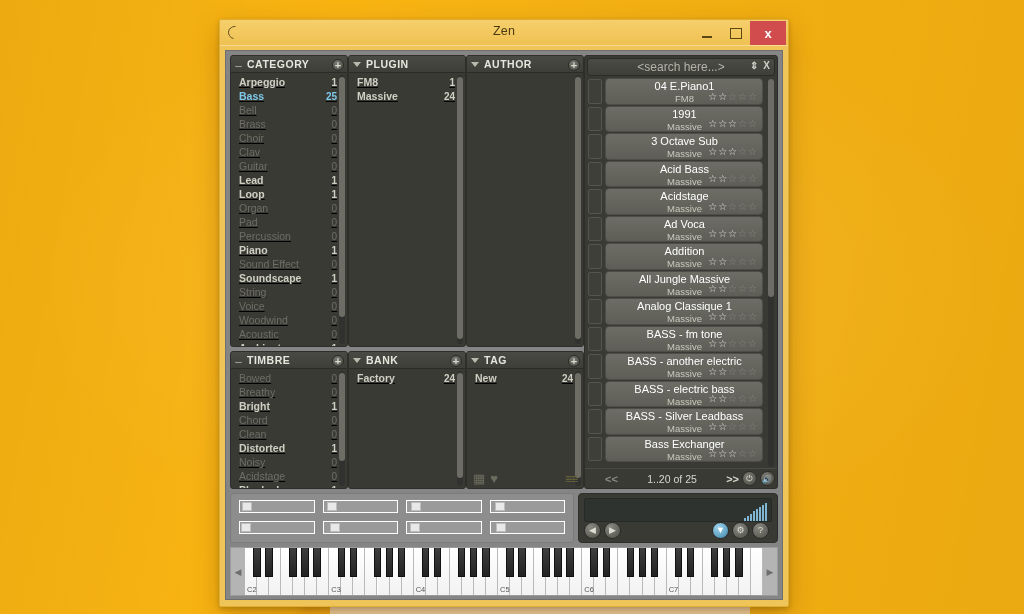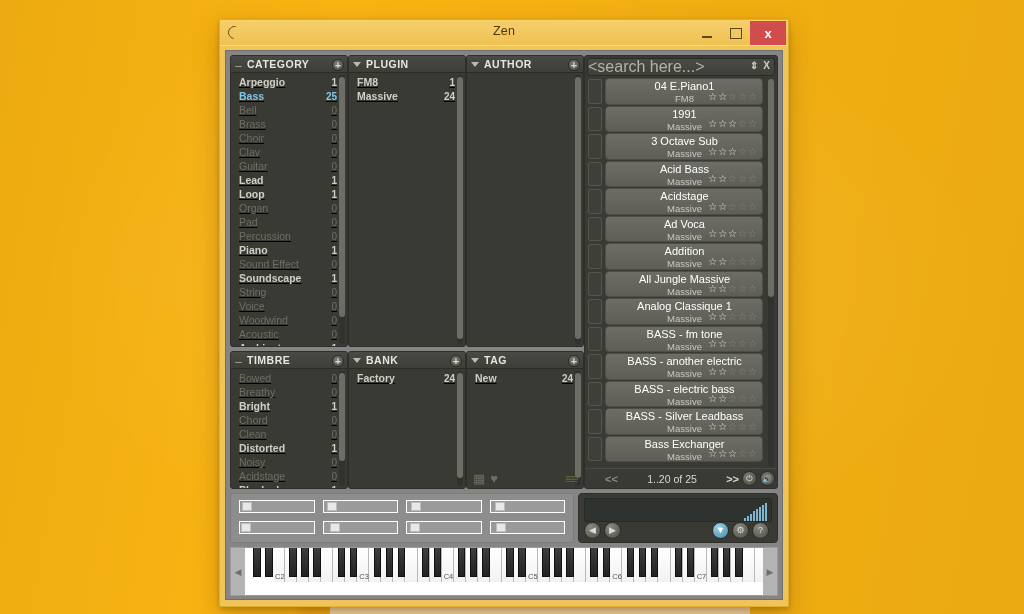--- a/index.html
+++ b/index.html
@@ -158,21 +158,21 @@
   }
   .searchbar {
     height: 18px; margin: 2px 2px 0 2px;
     background: linear-gradient(180deg,#4b4b45,#3f3f3a);
     border: 1px solid #2b2b27; border-radius: 3px;
     display: flex; align-items: center; justify-content: center;
     position: relative;
   }
   .search-input {
     background: transparent; border: 0; outline: none;
-    text-align: left; font-size: 16px; color: #b3b3a8;
+    text-align: center; font-size: 12px; color: #b3b3a8;
     font-family: "Liberation Sans", sans-serif; width: 100%;
   }
   .search-input::placeholder { color: #b3b3a8; }
   .sb-icons { position: absolute; right: 4px; top: 1px; display: flex; gap: 5px; align-items:center;}
   .sb-icons span { font-size: 10px; color: #cfcfc4; font-weight: bold; }
   .preset-scroll {
     flex: 1; position: relative; overflow: hidden; margin: 2px 0 0 0; text-align: center;
   }
   .preset-rows { position: absolute; left: 0; right: 0; top: 0; }
   .preset-row {
@@ -287,24 +287,23 @@
     background: #c9c9c9;
     border: 1px solid #9b9b9b;
     display: flex; align-items: stretch;
   }
   .kb-arrow {
     width: 14px; display: flex; align-items: center; justify-content: center;
     background: #b4b4b4; color: #6e6e6e; font-size: 9px;
   }
   .keys { flex: 1; position: relative; background: #ffffff; overflow: hidden; }
   .wkey {
-    position: absolute; top: 0; bottom: 13px;
+    position: absolute; top: 0; bottom: 0;
     background: linear-gradient(180deg,#ffffff,#f2f2f2);
     border-right: 1px solid #b9b9b9;
-    margin-left: 28px;
   }
   .wkey .lbl {
     position: absolute; left: 2px; bottom: 1px; font-size: 7.5px; color: #555;
   }
   .bkey {
     position: absolute; top: 0; height: 62%;
     background: linear-gradient(180deg,#3e3e3e,#222);
     border: 1px solid #111; border-top: none;
     z-index: 2;
   }

